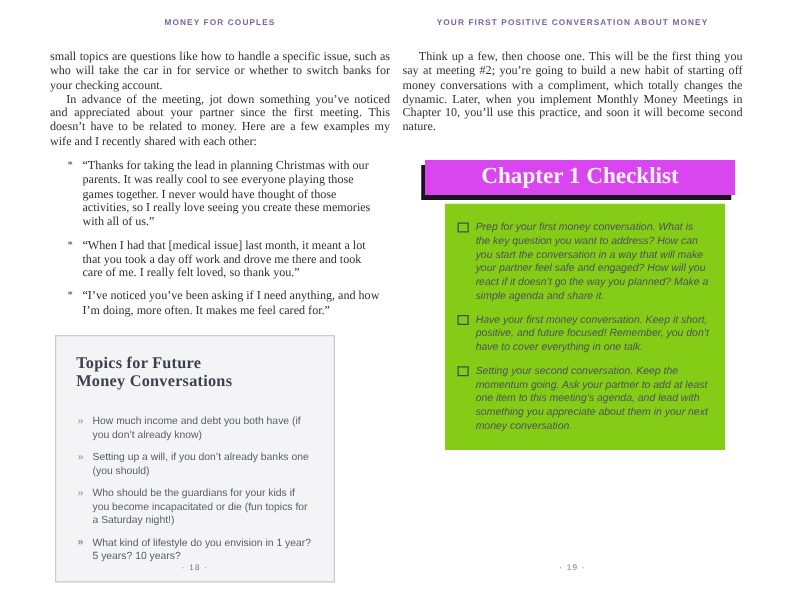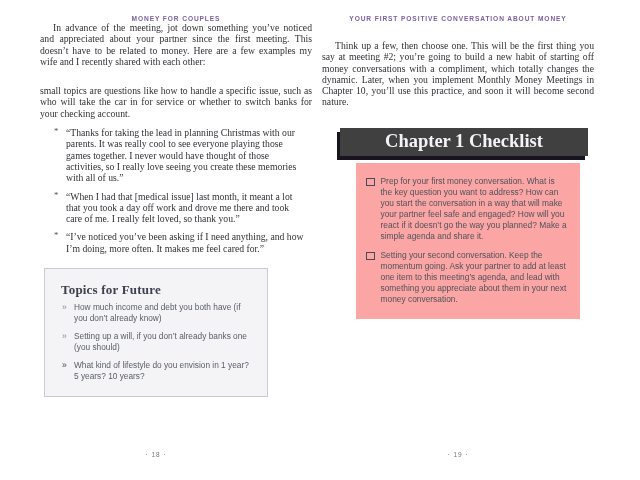--- a/index.html
+++ b/index.html
@@ -17,37 +17,37 @@
   .body.first{margin-top:18px;}
   .body.indent{text-indent:13px;}
 
   .quotes{list-style:none;margin:8px 0 0;padding:0 6px 0 26px;}
   .quotes li{position:relative;margin-bottom:7px;font-size:9.7px;line-height:11.3px;
     color:#303036;text-align:left;}
   .bmark{position:absolute;left:-12px;top:-1px;font-size:8.5px;color:#4a4a52;}
 
   .topics-box{margin:14px 0 0 4px;width:224px;box-sizing:border-box;background:#f4f4f7;
     border:1px solid #c9c9d3;padding:13px 16px 15px 16px;}
-  .topics-title{margin:0 0 5px;font-family:"Liberation Serif","DejaVu Serif",serif;
+  .topics-title{margin:0 0 19px;font-family:"Liberation Serif","DejaVu Serif",serif;
     font-weight:700;font-size:13px;line-height:15px;color:#3e404d;letter-spacing:0.2px;}
   .topics-list{list-style:none;margin:0;padding:0;
     font-family:"Liberation Sans","DejaVu Sans",sans-serif;
     font-size:8.3px;line-height:10.5px;color:#585d64;}
   .topics-list li{position:relative;padding-left:13px;margin-bottom:8px;}
   .topics-list li:last-child{margin-bottom:0;}
   .tmark{position:absolute;left:1px;top:-0.5px;color:#8a8f96;font-size:8.5px;}
 
   .banner{position:relative;margin:20px 0 0 18px;width:248px;box-sizing:border-box;
-    background:#404040;color:#f5f2f8;text-align:center;
+    background:#d946ef;color:#f5f2f8;text-align:center;
     font-family:"Liberation Serif","DejaVu Serif",serif;font-weight:700;
     font-size:18.5px;line-height:1;padding:4px 0 6px;
     box-shadow:-3px 4px 0 #18131f;}
 
-  .checklist-box{margin:7px 0 0 34px;width:224px;box-sizing:border-box;background:#fca5a5;
-    padding:13px 12px 14px 9px;}
+  .checklist-box{margin:7px 0 0 34px;width:224px;box-sizing:border-box;background:#84cc16;
+    padding:13px 12px 14px 9px;font-style:italic;}
   .check-item{display:flex;margin-bottom:8px;
     font-family:"Liberation Sans","DejaVu Sans",sans-serif;
     font-size:8.4px;line-height:11px;color:#4d535b;}
   .check-item:last-child{margin-bottom:0;}
   .checkbox{flex:0 0 auto;width:6.5px;height:6.5px;border:1.1px solid #454b54;
     margin:1.5px 6px 0 1px;background:transparent;}
 
   .pagenum{position:absolute;bottom:22px;text-align:center;
     font-family:"Liberation Sans","DejaVu Sans",sans-serif;
     font-size:6.5px;letter-spacing:1px;color:#75757d;}
@@ -55,53 +55,55 @@
   .col.right .pagenum{left:0;width:272px;}
 </style>
 </head>
 <body>
 
 <div class="spread">
 
   <section class="col left">
     <div class="running-head">MONEY FOR COUPLES</div>
 
+    <p class="body first">small topics are questions like how to handle a specific issue, such as who will take the car in for service or whether to switch banks for your checking account.</p>
     <p class="body indent">In advance of the meeting, jot down something you’ve noticed and appreciated about your partner since the first meeting. This doesn’t have to be related to money. Here are a few examples my wife and I recently shared with each other:</p>
-    <p class="body first">small topics are questions like how to handle a specific issue, such as who will take the car in for service or whether to switch banks for your checking account.</p>
 
     <ul class="quotes">
       <li>
         <span class="bmark">*</span>
         <span>“Thanks for taking the lead in planning Christmas with our parents. It was really cool to see everyone playing those games together. I never would have thought of those activities, so I really love seeing you create these memories with all of us.”</span>
       </li>
       <li>
         <span class="bmark">*</span>
         <span>“When I had that [medical issue] last month, it meant a lot that you took a day off work and drove me there and took care of me. I really felt loved, so thank you.”</span>
       </li>
       <li>
         <span class="bmark">*</span>
         <span>“I’ve noticed you’ve been asking if I need anything, and how I’m doing, more often. It makes me feel cared for.”</span>
       </li>
     </ul>
 
     <div class="topics-box">
       <h3 class="topics-title">
         <div>Topics for Future</div>
+        <div>Money Conversations</div>
       </h3>
       <ul class="topics-list">
         <li>
           <span class="tmark">»</span>
           <span>How much income and debt you both have (if you don’t already know)</span>
         </li>
         <li>
           <span class="tmark">»</span>
           <span>Setting up a will, if you don’t already banks one (you should)</span>
         </li>
         <li>
           <span class="tmark">»</span>
+          <span>Who should be the guardians for your kids if you become incapacitated or die (fun topics for a Saturday night!)</span>
         </li>
         <li>
           <span class="tmark">»</span>
         </li>
         <li>
           <span class="tmark">»</span>
           <span>What kind of lifestyle do you envision in 1 year? 5 years? 10 years?</span>
         </li>
       </ul>
     </div>
@@ -116,20 +118,24 @@
 
     <div class="banner">Chapter 1 Checklist</div>
 
     <div class="checklist-box">
       <div class="check-item">
         <span class="checkbox"></span>
         <span>Prep for your first money conversation. What is the key question you want to address? How can you start the conversation in a way that will make your partner feel safe and engaged? How will you react if it doesn’t go the way you planned? Make a simple agenda and share it.</span>
       </div>
       <div class="check-item">
         <span class="checkbox"></span>
+        <span>Have your first money conversation. Keep it short, positive, and future focused! Remember, you don’t have to cover everything in one talk.</span>
+      </div>
+      <div class="check-item">
+        <span class="checkbox"></span>
         <span>Setting your second conversation. Keep the momentum going. Ask your partner to add at least one item to this meeting’s agenda, and lead with something you appreciate about them in your next money conversation.</span>
       </div>
     </div>
 
     <div class="pagenum">· 19 ·</div>
   </section>
 
 </div>
 
 </body></html>

